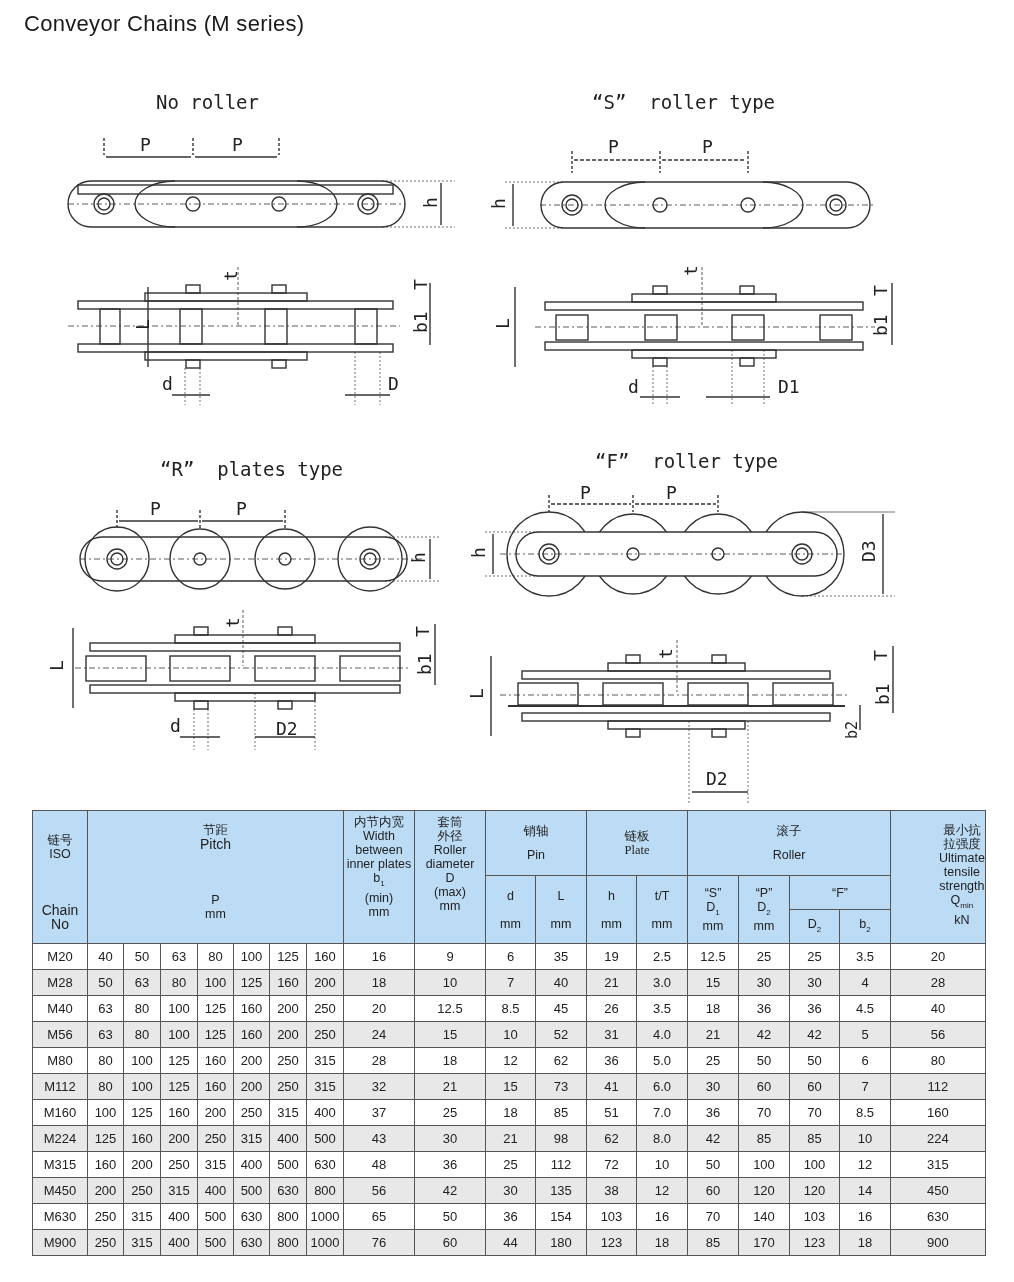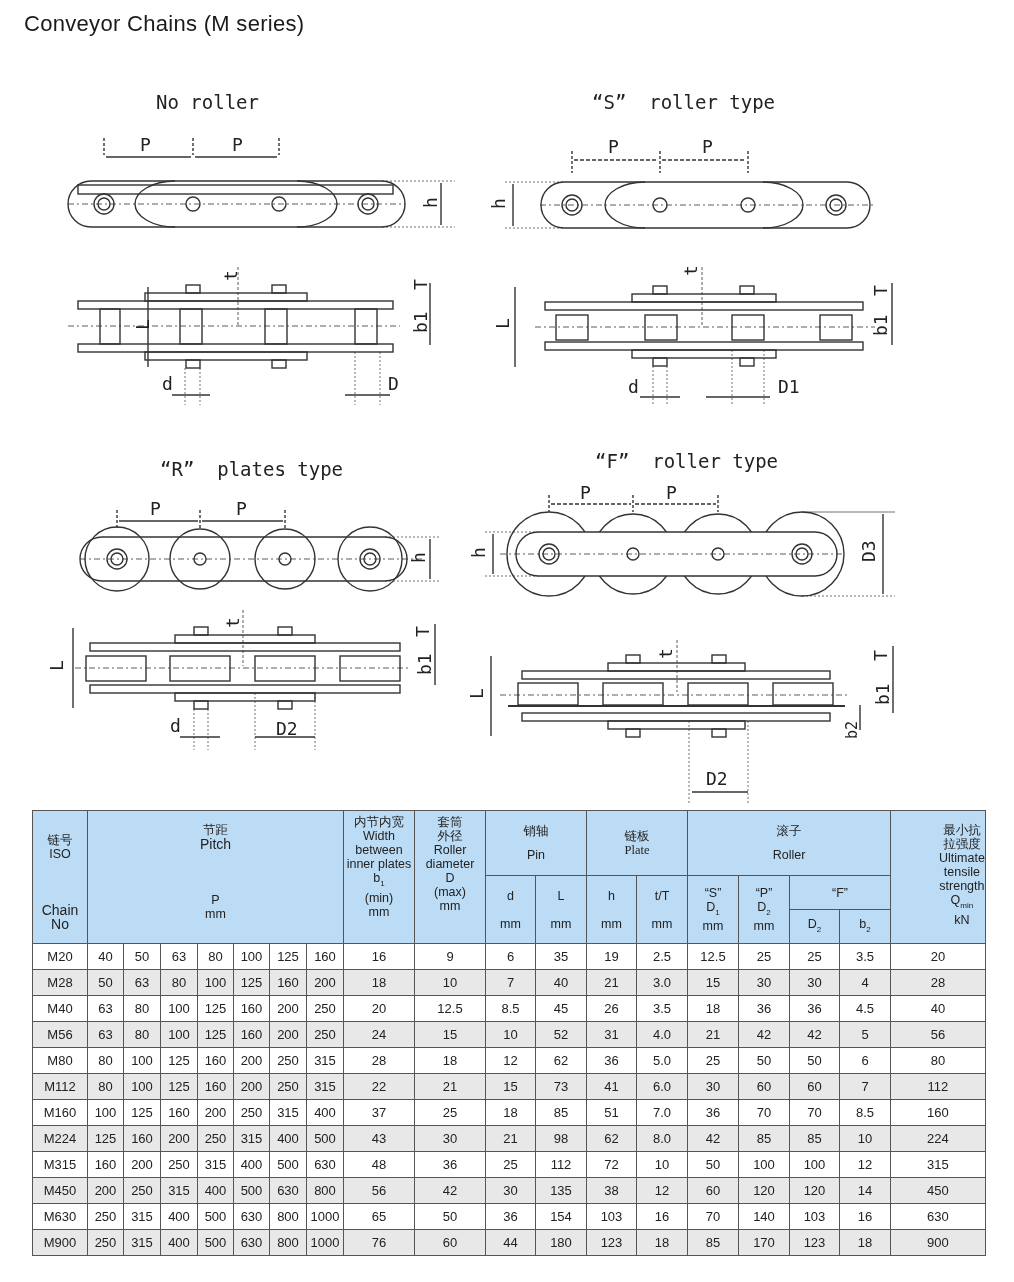--- a/index.html
+++ b/index.html
@@ -506,21 +506,21 @@
       </tr>
       <tr class="even">
         <td>M112</td>
         <td>80</td>
         <td>100</td>
         <td>125</td>
         <td>160</td>
         <td>200</td>
         <td>250</td>
         <td>315</td>
-        <td>22</td>
+        <td>32</td>
         <td>21</td>
         <td>15</td>
         <td>73</td>
         <td>41</td>
         <td>6.0</td>
         <td>30</td>
         <td>60</td>
         <td>60</td>
         <td>7</td>
         <td>112</td>

